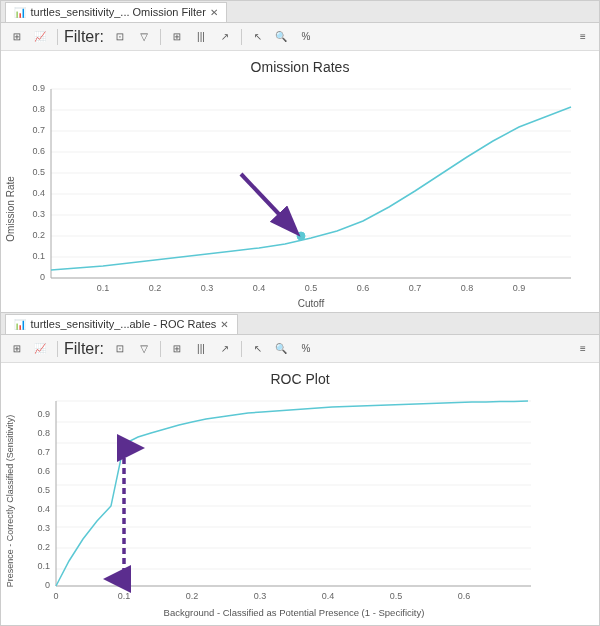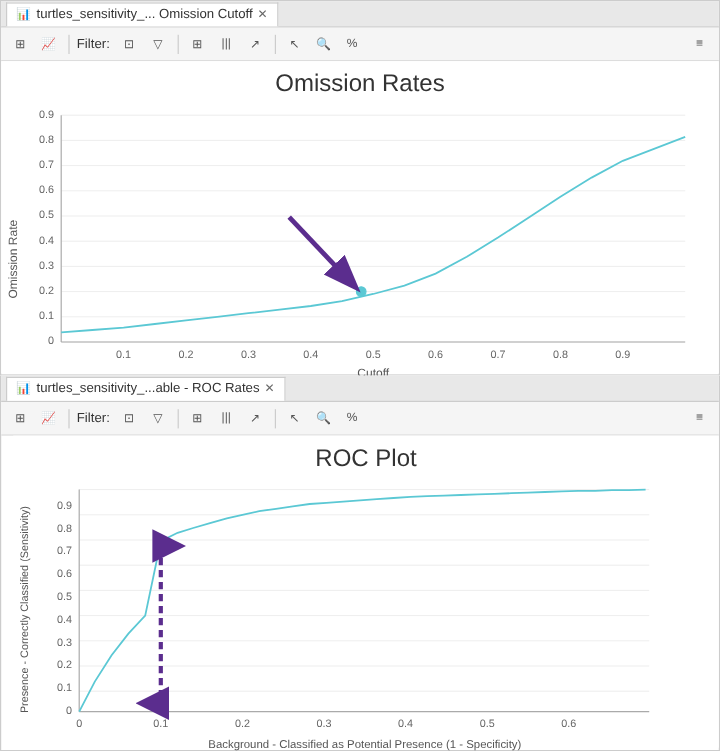--- a/index.html
+++ b/index.html
@@ -5,41 +5,41 @@
     * { margin: 0; padding: 0; box-sizing: border-box; }
     body { width: 600px; height: 626px; font-family: Arial, sans-serif; font-size: 11px; background: #f0f0f0; overflow: hidden; }
 
     .panel { background: #fff; border: 1px solid #ccc; position: relative; }
     .tab-bar { display: flex; align-items: center; background: #e8e8e8; border-bottom: 1px solid #ccc; height: 22px; padding: 0 4px; }
     .tab { display: flex; align-items: center; background: #fff; border: 1px solid #ccc; border-bottom: none; padding: 2px 8px; font-size: 11px; color: #333; height: 20px; gap: 4px; }
     .tab-close { font-size: 10px; color: #666; cursor: pointer; }
     .toolbar { display: flex; align-items: center; background: #f5f5f5; border-bottom: 1px solid #ddd; height: 28px; padding: 0 6px; gap: 4px; }
     .toolbar-btn { width: 20px; height: 20px; display: flex; align-items: center; justify-content: center; cursor: pointer; border: 1px solid transparent; font-size: 10px; color: #555; }
     .toolbar-sep { width: 1px; height: 16px; background: #ccc; margin: 0 2px; }
-    .filter-label { font-size: 11px; color: #333; margin-right: 2px; }
+    .filter-label { font-size: 16px; color: #333; margin-right: 2px; }
     .toolbar-right { margin-left: auto; }
     .chart-area { position: relative; background: #fff; }
-    .chart-title { text-align: center; font-size: 20px; color: #333; padding-top: 8px; font-weight: normal; }
+    .chart-title { text-align: center; font-size: 14px; color: #333; padding-top: 8px; font-weight: normal; }
 
     
     #panel1 { height: 313px; }
     #panel1 .chart-area { height: 260px; }
 
     
     #panel2 { height: 313px; margin-top: 0; }
-    #panel2 .chart-area { height: 260px; margin-left: 10px; }
+    #panel2 .chart-area { height: 260px; }
   </style>
 </head>
 <body>
 
 <div id="panel1" class="panel">
   <div class="tab-bar">
     <div class="tab">
       <span style="font-size:10px;">📊</span>
-      <span>turtles_sensitivity_... Omission Cutoff</span>
+      <span>turtles_sensitivity_... Omission Filter</span>
       <span class="tab-close">✕</span>
     </div>
   </div>
   <div class="toolbar">
     <div class="toolbar-btn" title="Table">⊞</div>
     <div class="toolbar-btn" title="Chart">📈</div>
     <div class="toolbar-sep"></div>
     <span class="filter-label">Filter:</span>
     <div class="toolbar-btn">⊡</div>
     <div class="toolbar-btn">▽</div>

